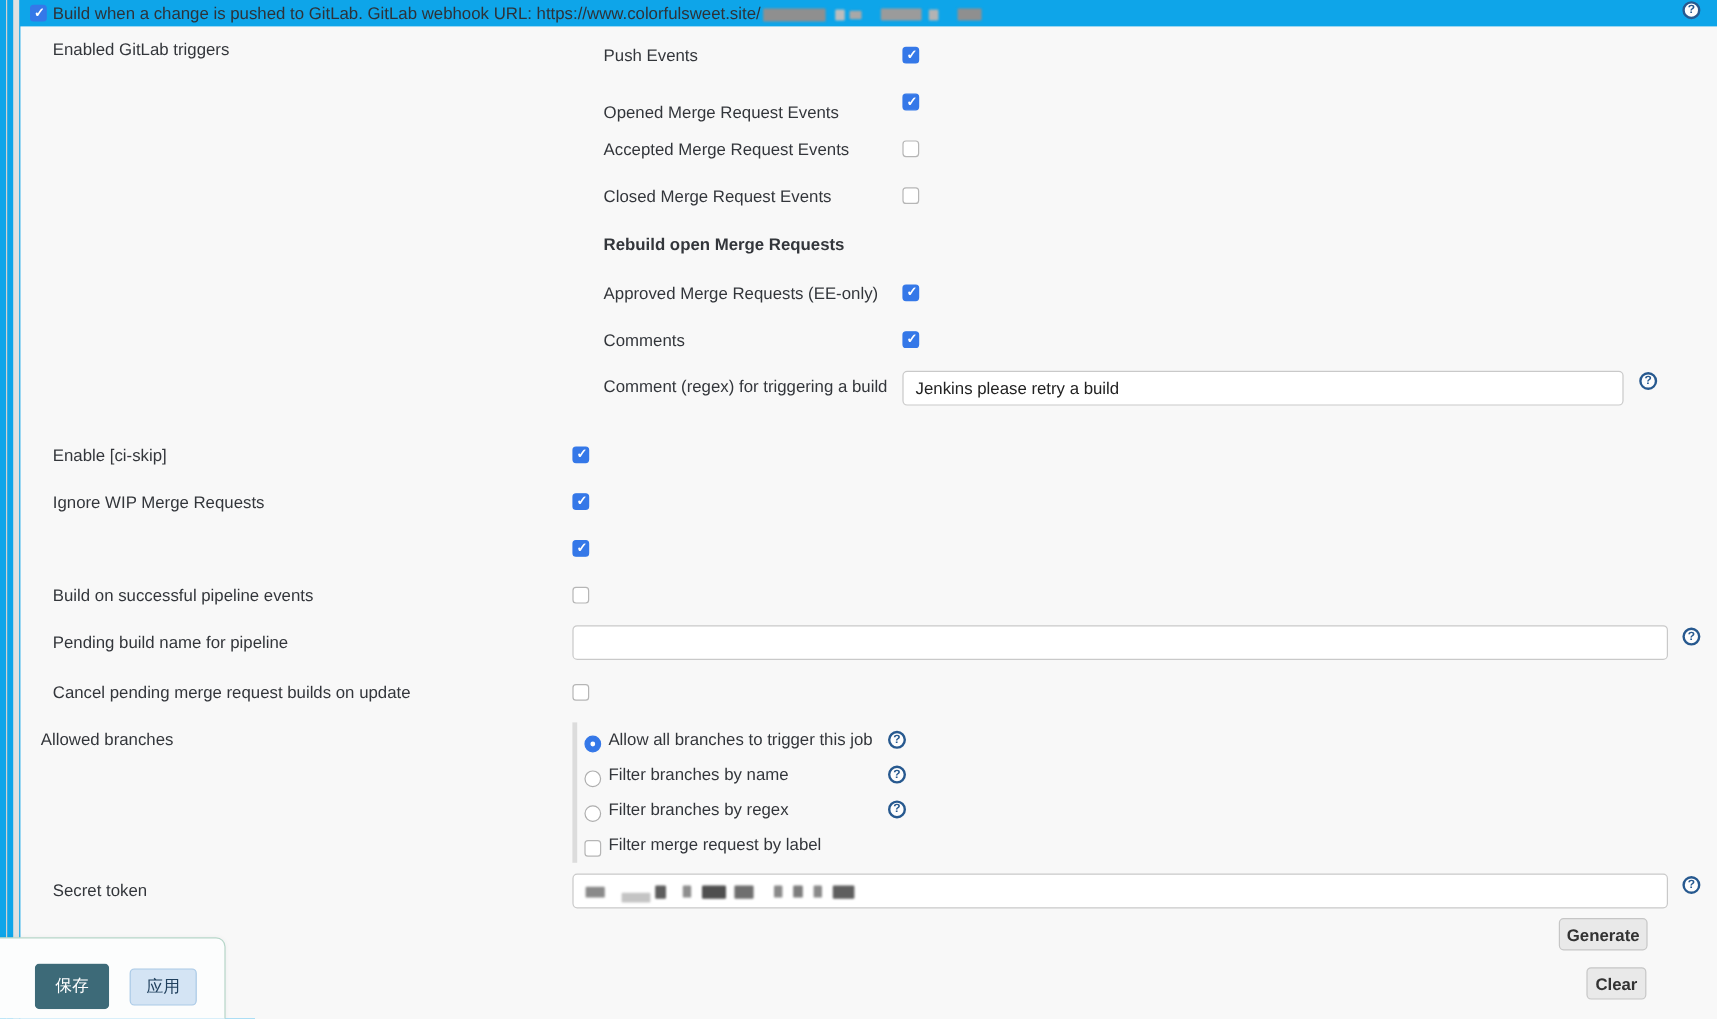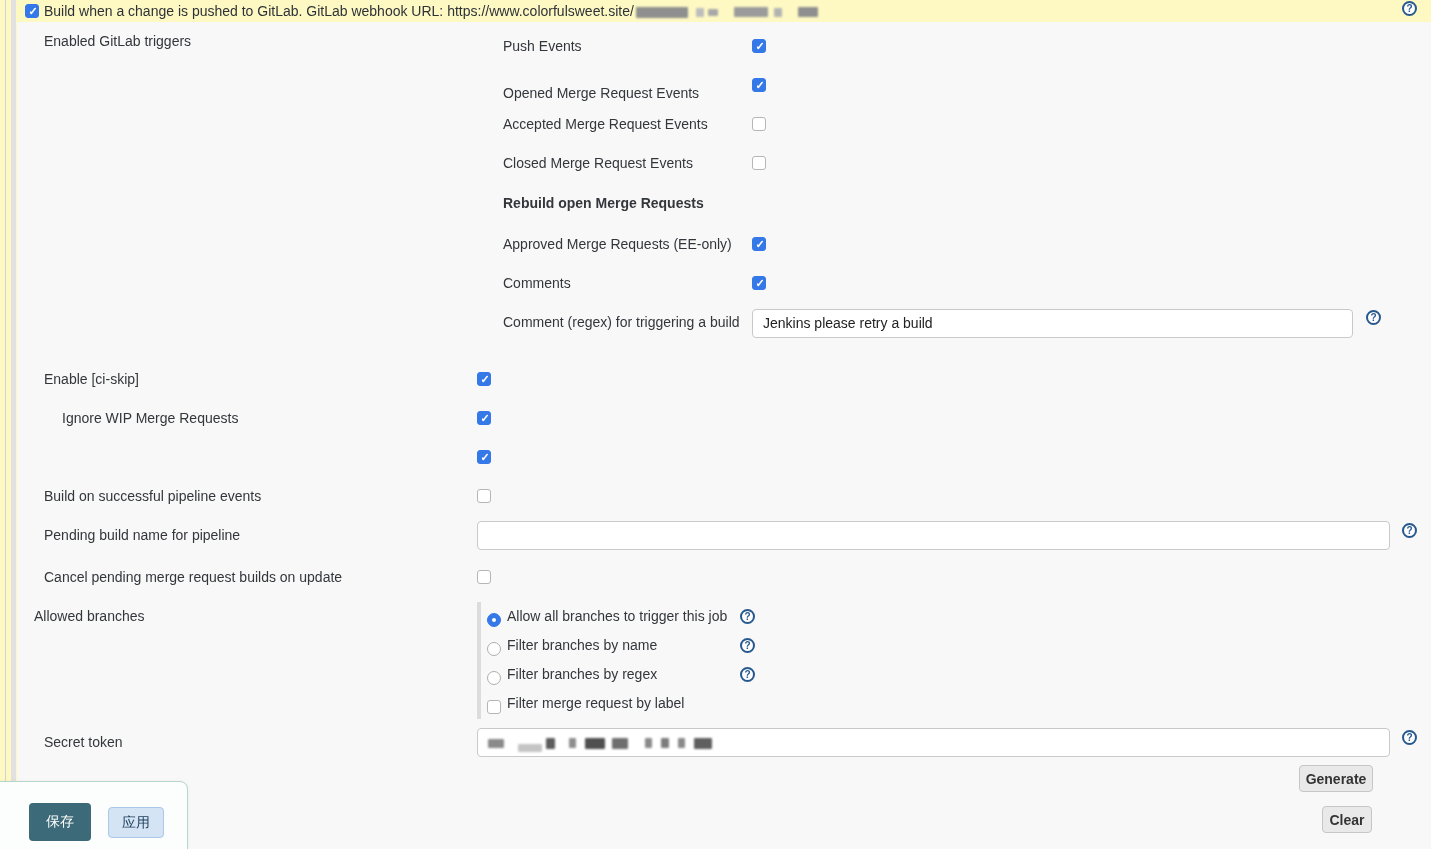--- a/index.html
+++ b/index.html
@@ -1,20 +1,20 @@
 <!DOCTYPE html>
 <html><head>
 <meta charset="utf-8">
 <style>
   * { margin:0; padding:0; box-sizing:border-box; }
   html,body { background:#fff; }
   .screen {
     position:relative; width:1431px; height:849px; overflow:hidden;
     font-family:"Liberation Sans", sans-serif; font-size:14px; color:#33363b;
-    background:#fef9c3;
+    background:#0ea5e9;
   }
   .vline1 { position:absolute; left:5px; top:0; width:1px; height:849px; background:#d2d2d2; }
   .vband  { position:absolute; left:11px; top:0; width:5px; height:849px; background:#e1e1e1; }
   .graybg { position:absolute; left:17px; top:22px; width:1414px; height:827px; background:#f8f8f8; }
   .lbl { position:absolute; white-space:nowrap; line-height:16px; }
 
   
   .cb { position:absolute; width:14px; height:14px; border-radius:3px;
         background:#fff; border:1px solid #b6b6b6; }
   .cb.checked { background:#3578e8; border-color:#3578e8; }
@@ -103,21 +103,21 @@
   <span class="lbl" style="left:503px; top:275px;">Comments</span>
   <span class="cb checked" style="left:752px; top:276px;"></span>
 
   <span class="lbl" style="left:503px; top:314px;">Comment (regex) for triggering a build</span>
   <div class="txt" style="left:752px; top:309px; width:601px; height:29px;">Jenkins please retry a build</div>
   <span class="help" style="left:1366px; top:310px;">?</span>
 
   <span class="lbl" style="left:44px; top:371px;">Enable [ci-skip]</span>
   <span class="cb checked" style="left:477px; top:372px;"></span>
 
-  <span class="lbl" style="left:44px; top:410px;margin-left:18px;">Ignore WIP Merge Requests</span>
+  <span class="lbl" style="left:44px; top:410px;">Ignore WIP Merge Requests</span>
   <span class="cb checked" style="left:477px; top:411px;"></span>
 
   <span class="cb checked" style="left:477px; top:450px;"></span>
 
   <span class="lbl" style="left:44px; top:488px;">Build on successful pipeline events</span>
   <span class="cb" style="left:477px; top:489px;"></span>
 
   <span class="lbl" style="left:44px; top:527px;">Pending build name for pipeline</span>
   <div class="txt" style="left:477px; top:521px; width:913px; height:29px;"></div>
   <span class="help" style="left:1402px; top:523px;">?</span>

